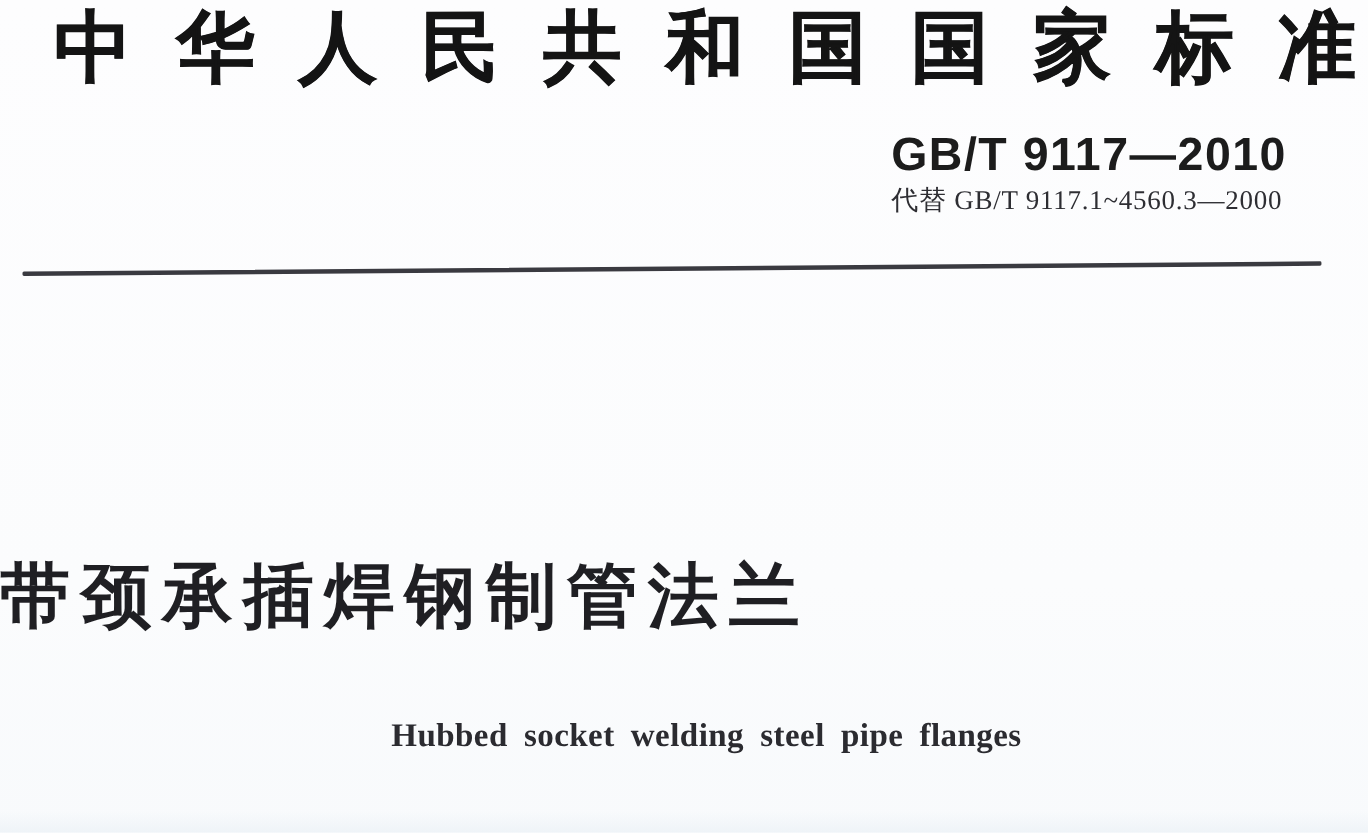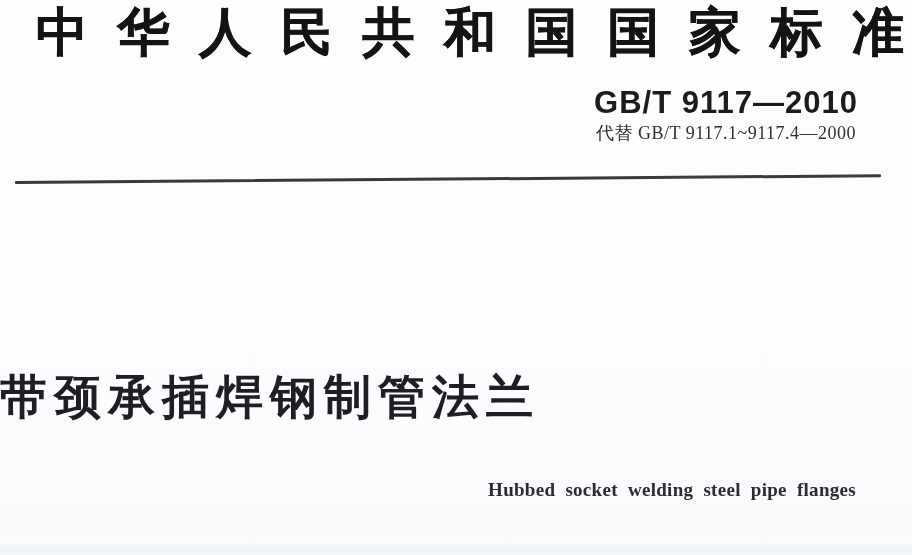--- a/index.html
+++ b/index.html
@@ -38,21 +38,21 @@
     font-family: "Liberation Serif", "DejaVu Serif", serif;
     white-space: nowrap;
     margin-left: 24px;
     -webkit-text-stroke: 0.5px #141414;
   }
   
   .code-block {
     position: absolute;
     top: 86px;
     right: 54px;
-    text-align: center;
+    text-align: left;
   }
   .std-code {
     font-size: 31px;
     font-weight: bold;
     letter-spacing: 1px;
     color: #1c1c1c;
     line-height: 34px;
     font-family: "Liberation Sans", "DejaVu Sans", sans-serif;
   }
   .std-replaces {
@@ -88,28 +88,29 @@
     letter-spacing: 7px;
     color: #1f1f23;
     font-family: "Liberation Sans", "DejaVu Sans", sans-serif;
   }
   
   .title-en {
     position: absolute;
     top: 476px;
     left: 0;
     width: 856px;
-    text-align: right;
-    font-size: 19px;
+    text-align: center;
+    font-size: 22px;
     line-height: 28px;
     font-weight: bold;
     word-spacing: 5px;
     letter-spacing: 0.3px;
     color: #2b2b30;
     font-family: "Liberation Serif", "DejaVu Serif", serif;
+    padding-left: 43px;
   }
   
   .scan-tint {
     position: absolute;
     bottom: 0;
     left: 0;
     width: 912px;
     height: 14px;
     background: linear-gradient(180deg, rgba(226,234,240,0) 0%, rgba(222,232,240,0.35) 100%);
     pointer-events: none;
@@ -117,21 +118,21 @@
 </style>
 </head>
 <body>
 
 <div class="page">
 
   <div class="std-header">中华人民共和国国家标准</div>
 
   <div class="code-block">
     <div class="std-code">GB/T 9117—2010</div>
-    <div class="std-replaces">代替 GB/T 9117.1~9117.4—2000</div>
+    <div class="std-replaces">代替 GB/T 9117.1~4560.3—2000</div>
   </div>
 
   <div class="rule"></div>
 
   <div class="title-cn">带颈承插焊钢制管法兰</div>
 
   <div class="title-en">Hubbed socket welding steel pipe flanges</div>
 
   <div class="scan-tint"></div>
 

